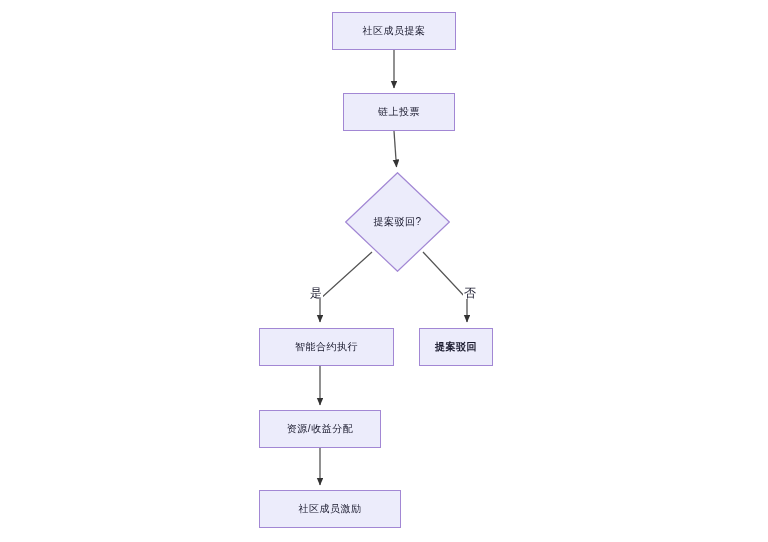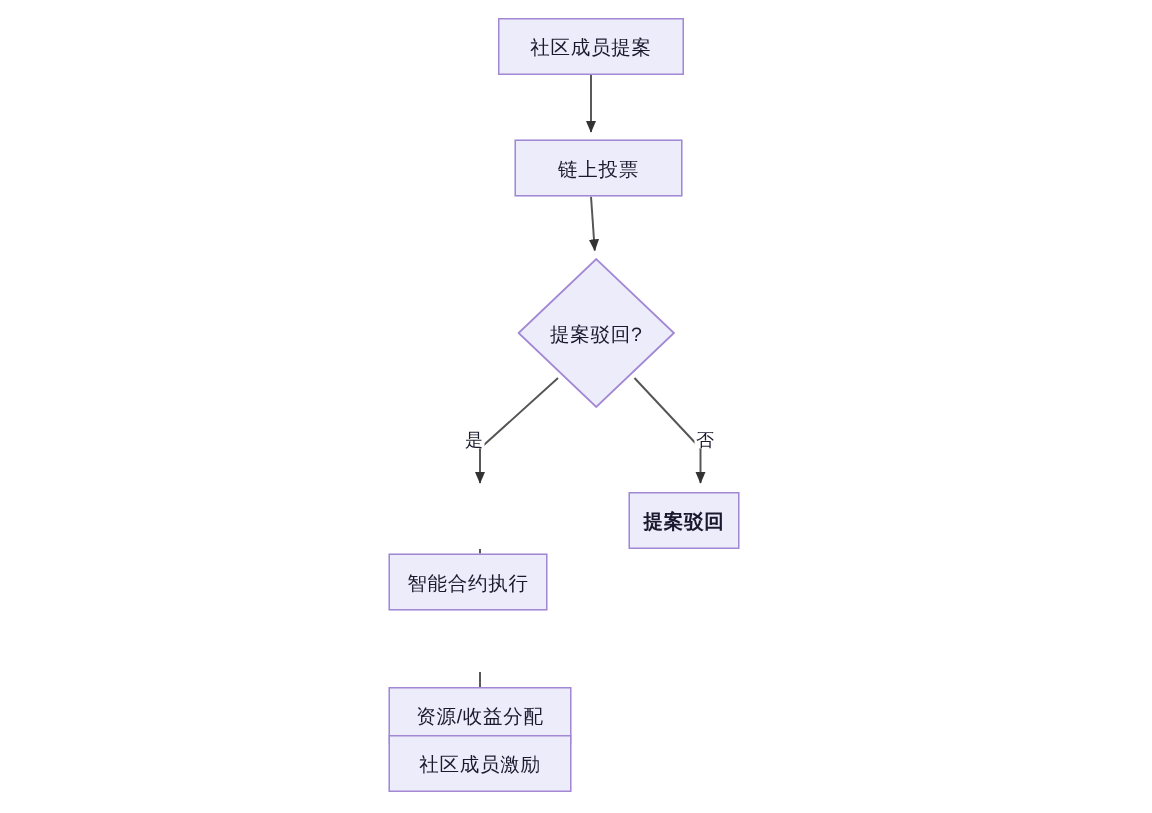--- a/index.html
+++ b/index.html
@@ -31,21 +31,21 @@
   }
   .node {
     position: absolute;
     box-sizing: border-box;
     display: flex;
     align-items: center;
     justify-content: center;
     background: #ececfb;
     border: 1px solid #a287d4;
     color: #1a1a2e;
-    font-size: 13px;
+    font-size: 10px;
     line-height: 1;
     letter-spacing: 0.5px;
     white-space: nowrap;
   }
   .node-label {
     display: block;
   }
   .node.decision {
     background: transparent;
     border: none;
@@ -116,33 +116,33 @@
     <span class="node-label">链上投票</span>
   </div>
 
   <div class="node decision" style="left:345px; top:172px; width:105px; height:100px;">
     <svg class="decision-shape" viewBox="0 0 105 100" preserveAspectRatio="none" xmlns="http://www.w3.org/2000/svg">
       <polygon points="52.5,0.7 104.3,50 52.5,99.3 0.7,50" fill="#ececfb" stroke="#a287d4" stroke-width="1.2"></polygon>
     </svg>
     <span class="node-label">提案驳回?</span>
   </div>
 
-  <div class="node" style="left:259px; top:328px; width:106px; height:38px;margin-top:41px;">
+  <div class="node" style="left:259px; top:328px; width:135px; height:38px;">
     <span class="node-label">智能合约执行</span>
   </div>
 
   <div class="node" style="left:419px; top:328px; width:74px; height:38px;font-weight:bold;">
     <span class="node-label">提案驳回</span>
   </div>
 
-  <div class="node" style="left:259px; top:410px; width:122px; height:38px;margin-top:48px;">
+  <div class="node" style="left:259px; top:410px; width:122px; height:38px;">
     <span class="node-label">资源/收益分配</span>
   </div>
 
-  <div class="node" style="left:259px; top:490px; width:122px; height:38px;">
+  <div class="node" style="left:259px; top:490px; width:142px; height:38px;">
     <span class="node-label">社区成员激励</span>
   </div>
 
   <div class="edge-label" style="left:309px; top:287px;">是</div>
 
   <div class="edge-label" style="left:463px; top:287px;">否</div>
 
 </div>
 
 </body></html>

